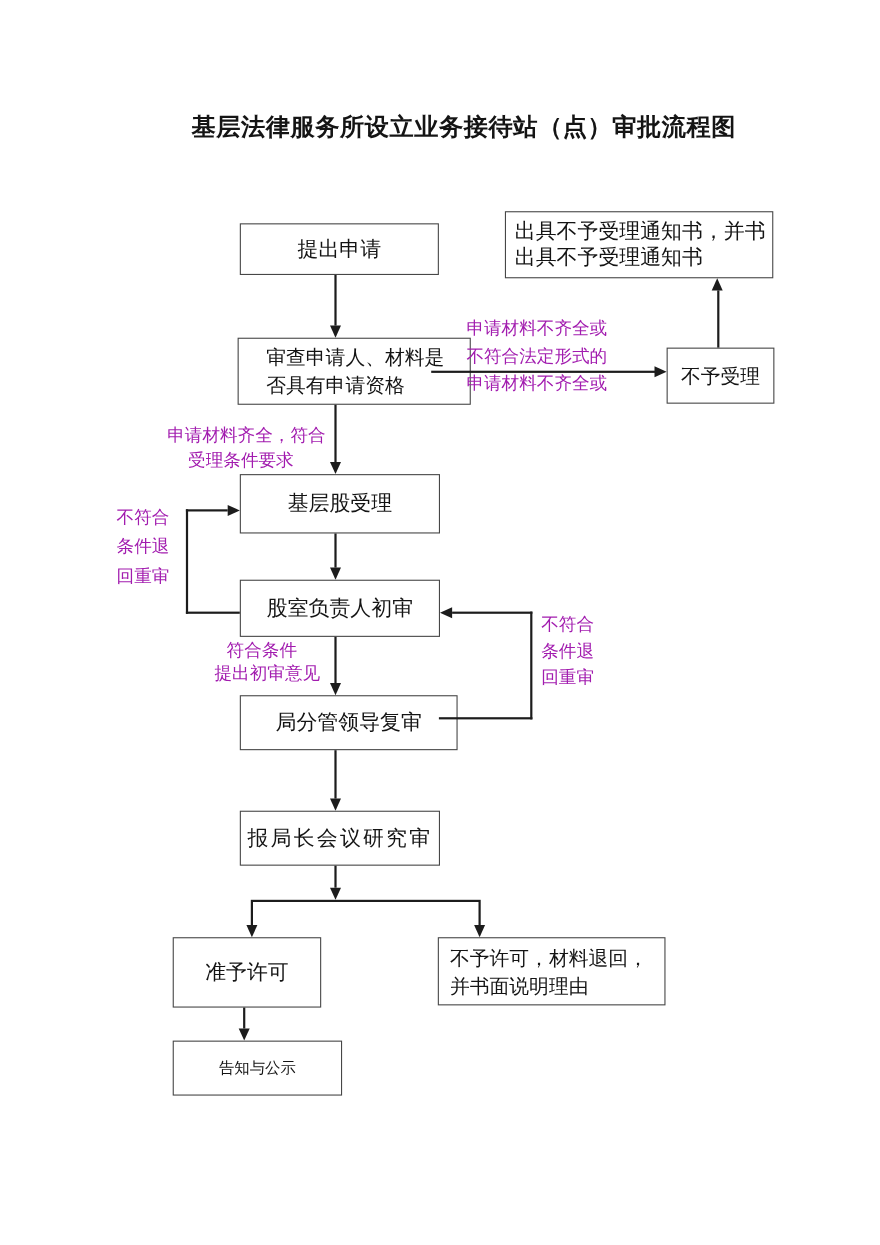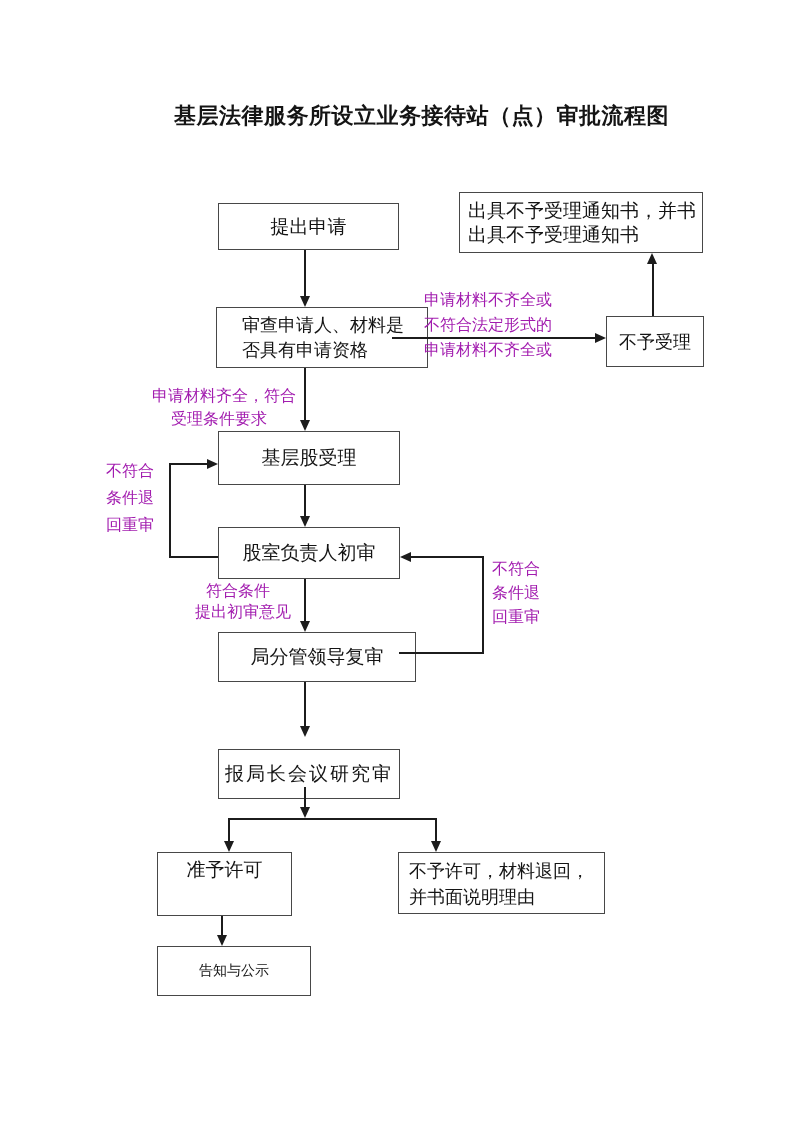--- a/index.html
+++ b/index.html
@@ -55,25 +55,25 @@
   </div>
 
   <div class="box center" style="left:218px;top:527px;width:182px;height:52px;">
     <span class="ln">股室负责人初审</span>
   </div>
 
   <div class="box center" style="left:218px;top:632px;width:198px;height:50px;">
     <span class="ln">局分管领导复审</span>
   </div>
 
-  <div class="box center" style="left:218px;top:737px;width:182px;height:50px;letter-spacing:2px;margin-top:12px;">
+  <div class="box center" style="left:218px;top:737px;width:182px;height:50px;letter-spacing:2px;">
     <span class="ln">报局长会议研究审</span>
   </div>
 
-  <div class="box" style="left:157px;top:852px;width:135px;height:64px;display:flex;justify-content:center;align-items:flex-start;padding-top:4px;">
+  <div class="box" style="left:157px;top:852px;width:135px;height:64px;display:flex;justify-content:center;align-items:flex-start;padding-top:18px;">
     <span class="ln">准予许可</span>
   </div>
 
   <div class="box" style="left:398px;top:852px;width:207px;height:62px;padding:5px 0 0 10px;font-size:18px;line-height:26px;">
     <div class="ln">不予许可，材料退回，</div>
     <div class="ln">并书面说明理由</div>
   </div>
 
   <div class="box center" style="left:157px;top:946px;width:154px;height:50px;font-size:14px;">
     <span class="ln">告知与公示</span>

